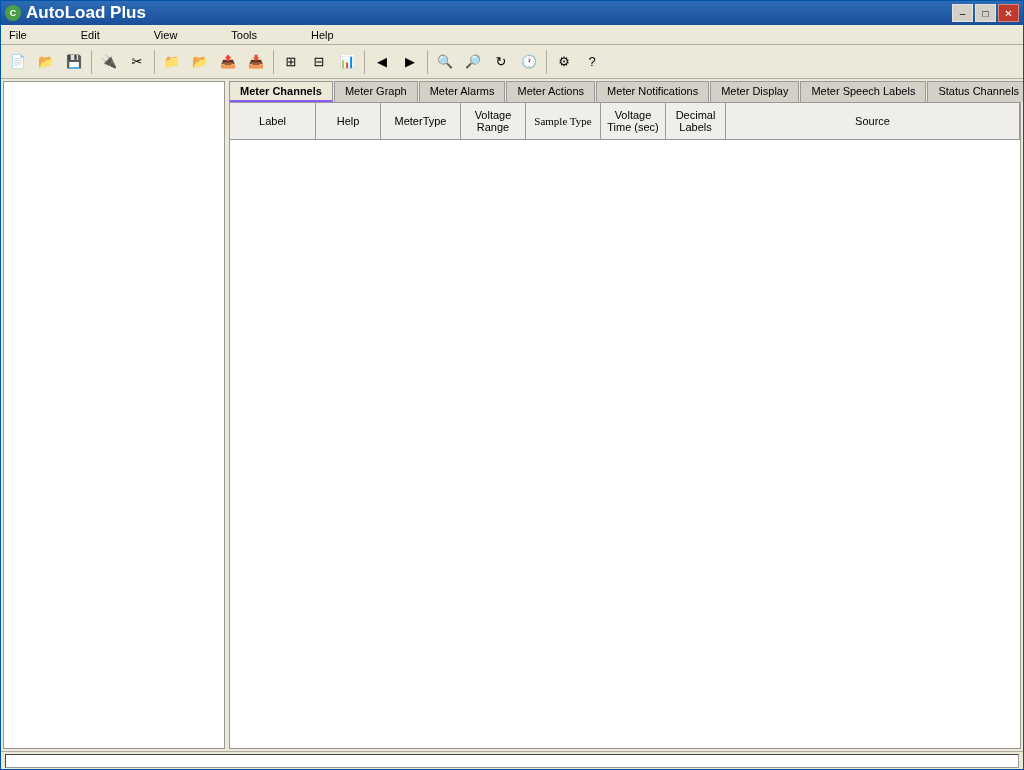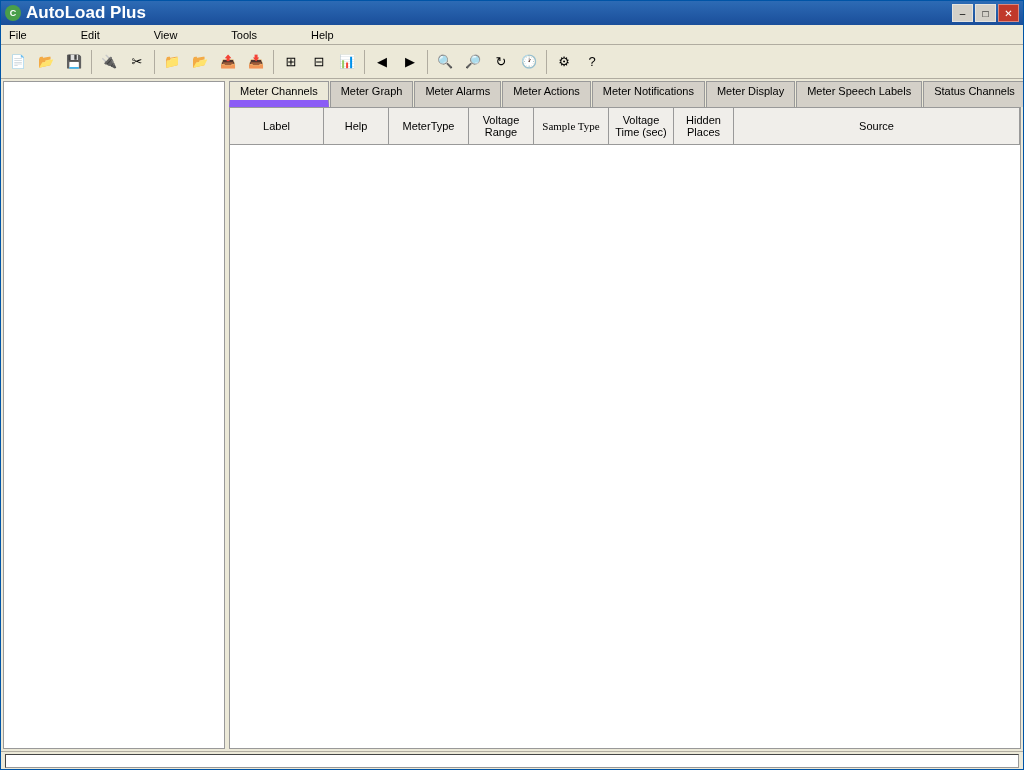--- a/index.html
+++ b/index.html
@@ -169,23 +169,24 @@
       border: 1px solid #999;
       border-bottom: none;
       cursor: pointer;
       font-size: 11px;
       margin-right: 1px;
       white-space: nowrap;
     }
 
     .tab.active {
       background: #ece9d8;
-      border-bottom: 7px solid #8b5cf6;
+      border-bottom: 2px solid #8b5cf6;
       z-index: 1;
       position: relative;
+      font-weight: bold;
     }
 
     
     .content-area {
       flex: 1;
       background: white;
       border: 1px solid #999;
       margin: 0 2px 2px 2px;
       overflow: hidden;
       display: flex;
@@ -205,21 +206,21 @@
       padding: 4px 6px;
       font-size: 11px;
       text-align: center;
       display: flex;
       align-items: center;
       justify-content: center;
       font-weight: normal;
       min-height: 36px;
     }
 
-    .col-label { width: 94px; text-align: right; }
+    .col-label { width: 86px; text-align: right; }
     .col-units { width: 65px; }
     .col-metertype { width: 80px; }
     .col-voltage { width: 65px; }
     .col-sample-type { width: 75px; font-family: Liberation Serif, serif; }
     .col-sample-time { width: 65px; }
     .col-decimal { width: 60px; }
     .col-source { flex: 1; }
 
     .table-body {
       flex: 1;
@@ -318,21 +319,21 @@
 
       <div class="content-area">
 
         <div class="table-header">
           <div class="col-header col-label">Label</div>
           <div class="col-header col-units">Help</div>
           <div class="col-header col-metertype">MeterType</div>
           <div class="col-header col-voltage">Voltage Range</div>
           <div class="col-header col-sample-type">Sample Type</div>
           <div class="col-header col-sample-time">Voltage Time (sec)</div>
-          <div class="col-header col-decimal">Hidden Places</div>
+          <div class="col-header col-decimal">Decimal Labels</div>
           <div class="col-header col-source">Source</div>
         </div>
 
         <div class="table-body"></div>
 
       </div>
     </div>
   </div>
 
   <div class="status-bar">

